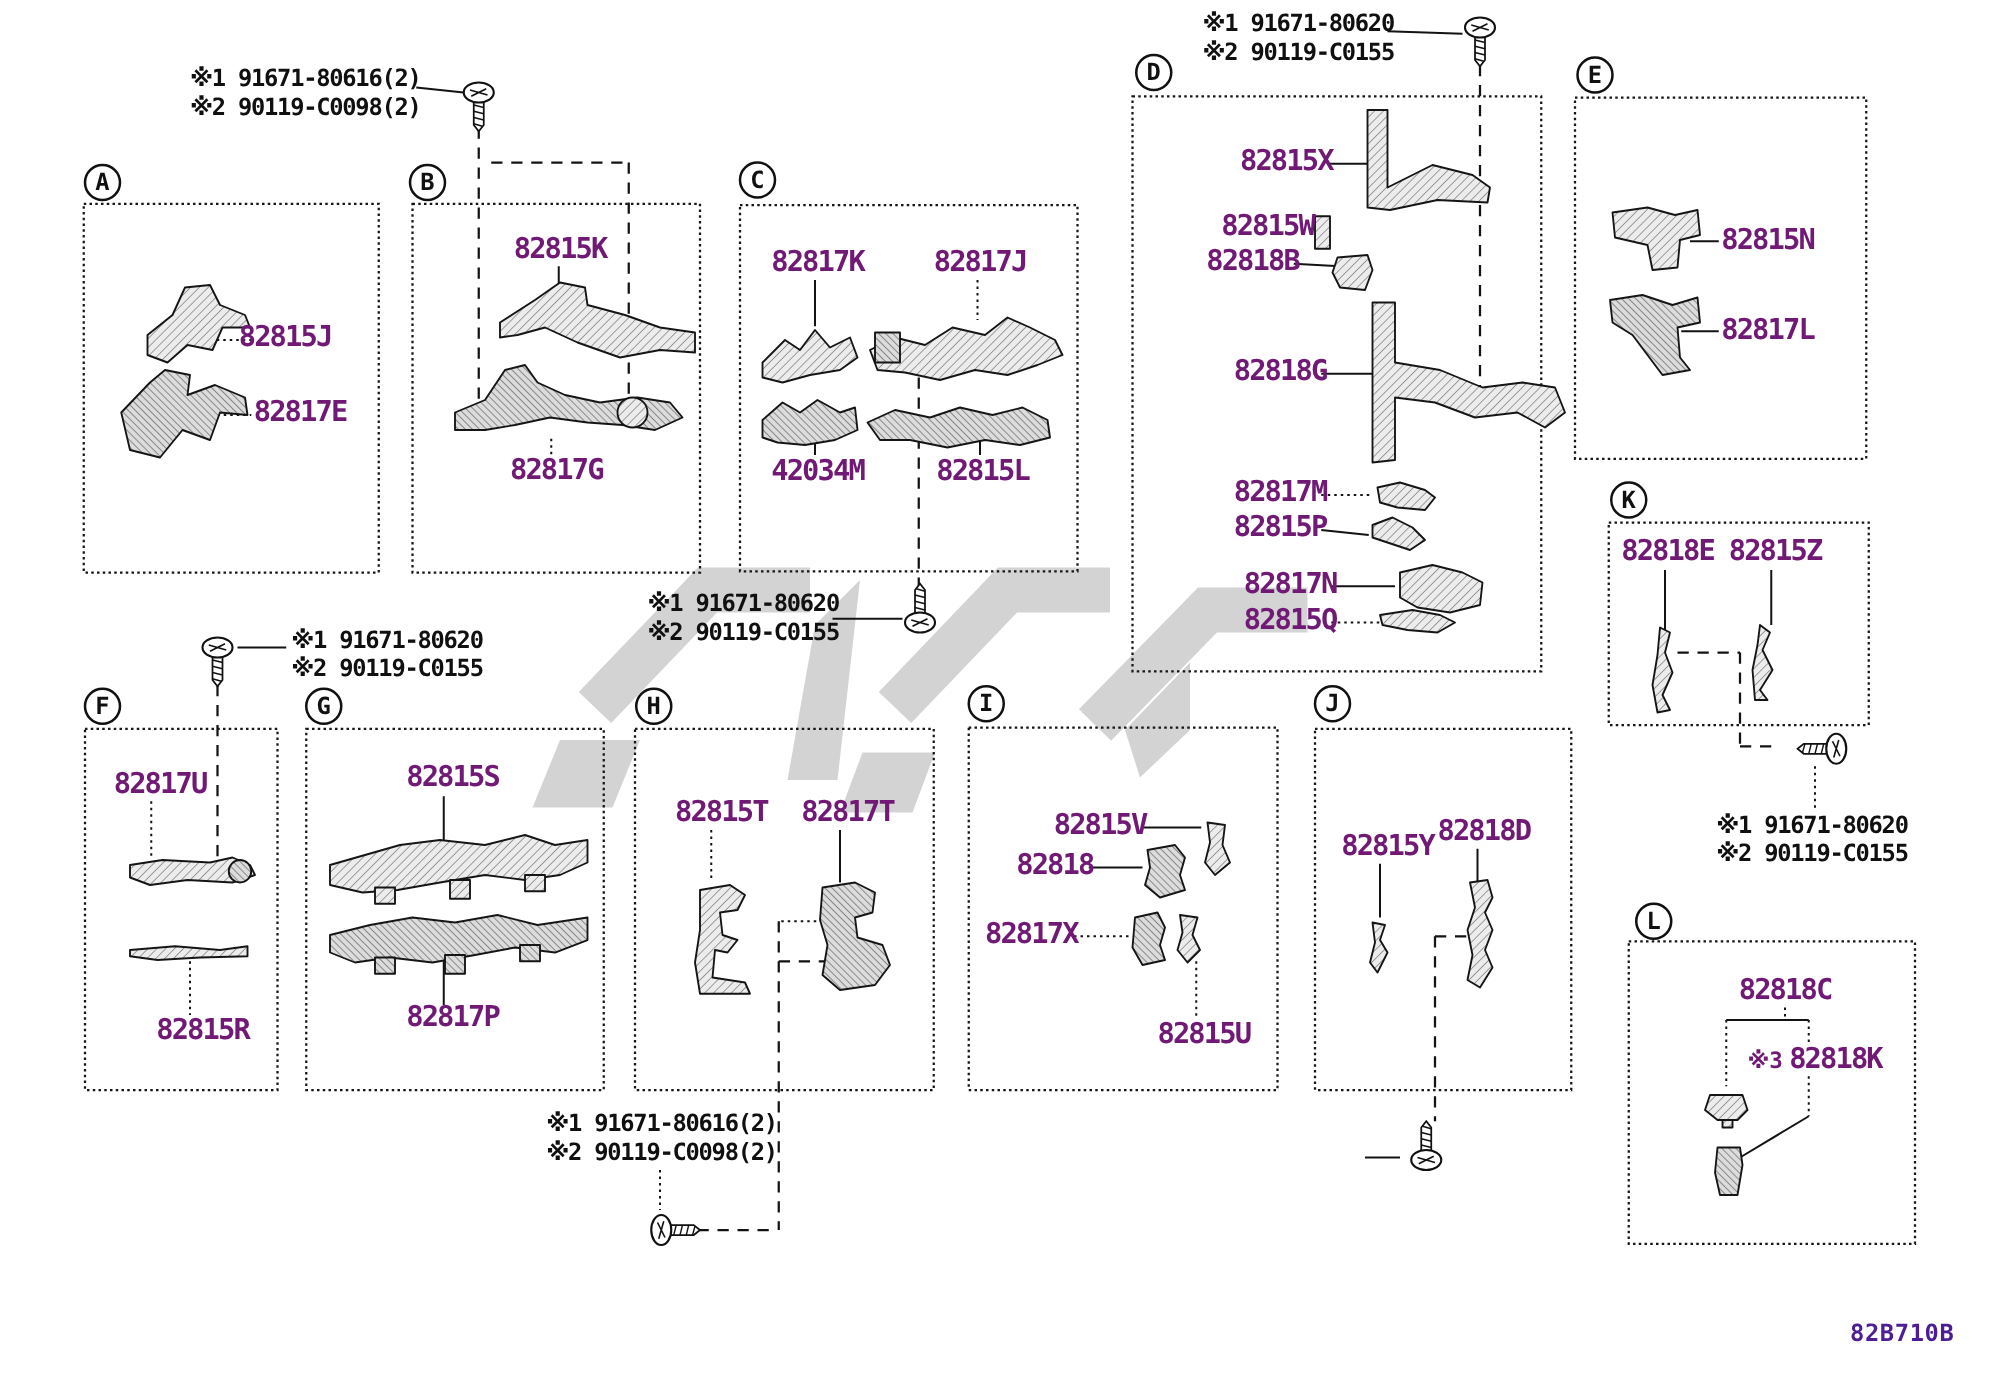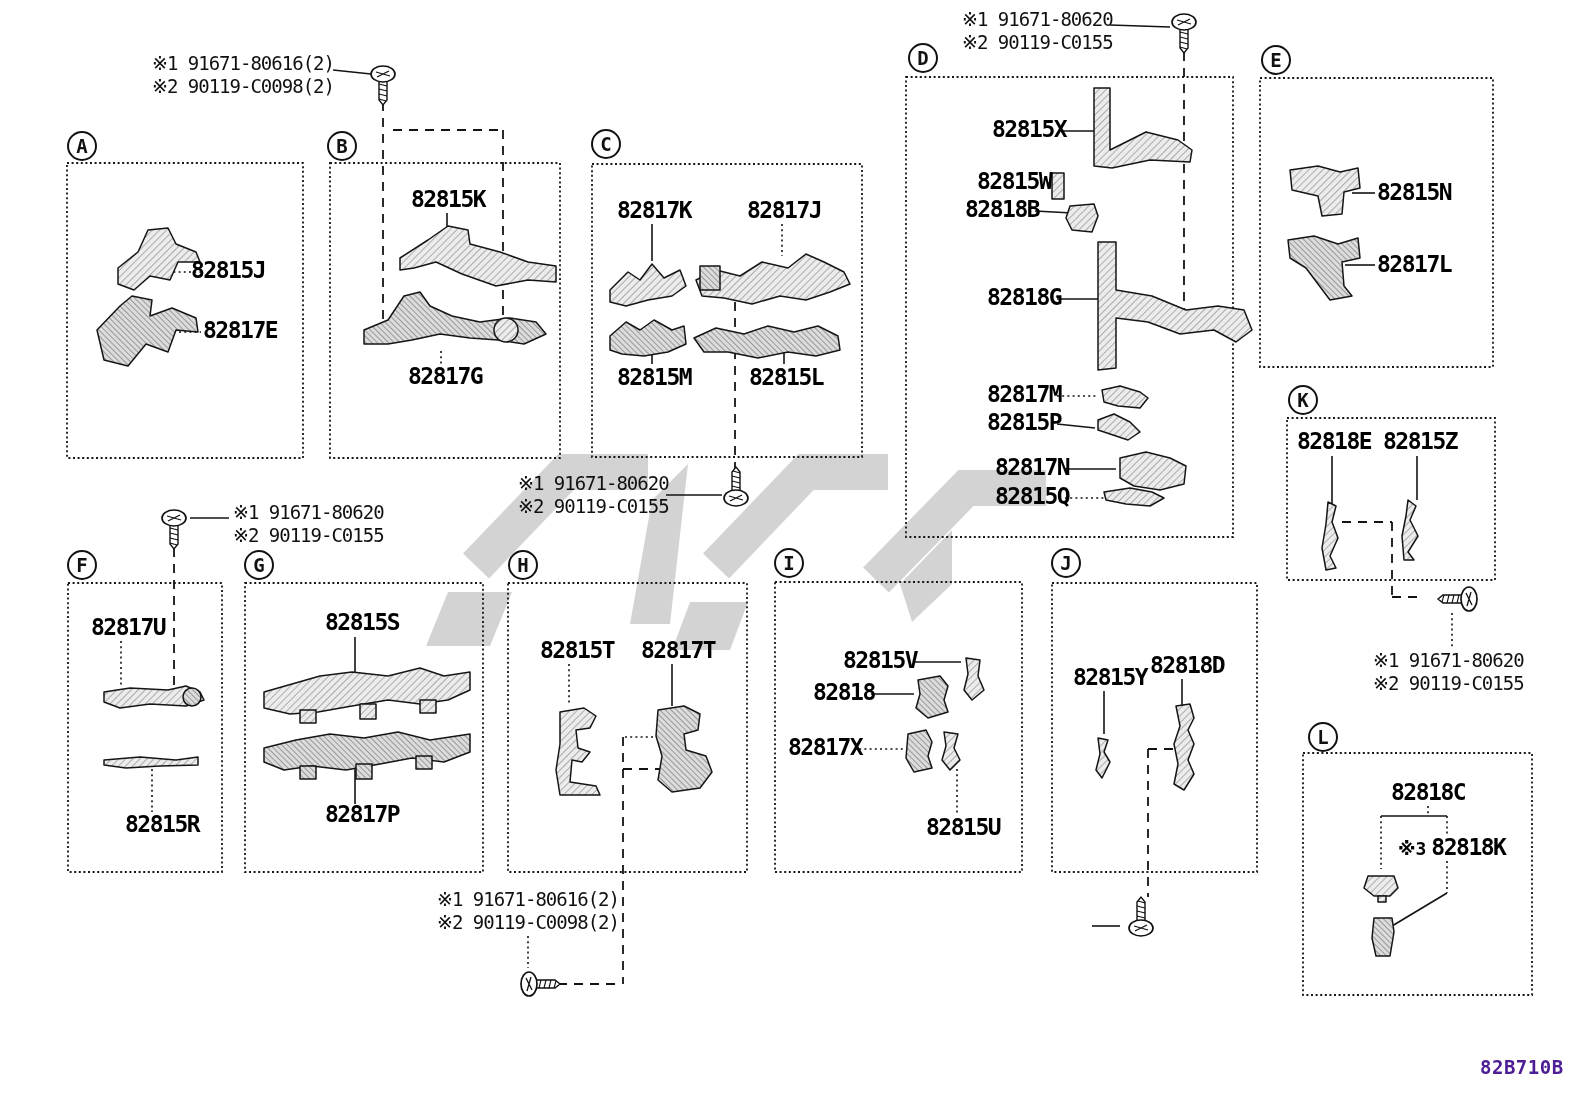--- a/index.html
+++ b/index.html
@@ -3,30 +3,30 @@
 <meta charset="utf-8">
 <style>
   html,body{margin:0;padding:0;background:#ffffff;}
   #stage{
     position:relative;width:1592px;height:1099px;background:#fff;overflow:hidden;
     font-family:"DejaVu Sans Mono","DejaVu Sans",monospace;
   }
   #art{position:absolute;left:0;top:0;}
   .lbl{
     position:absolute;font-weight:bold;font-size:23px;letter-spacing:-1.5px;
-    color:#000000;white-space:nowrap;line-height:23px;
+    color:#701a75;white-space:nowrap;line-height:23px;
   }
   .lbl .mark{font-size:18px;font-weight:bold;letter-spacing:0;margin-right:5px;}
   .badge{
     position:absolute;width:30px;height:30px;border:2px solid #111;border-radius:50%;
     display:flex;align-items:center;justify-content:center;
     font-size:19px;font-weight:bold;color:#111;background:#fff;box-sizing:border-box;
   }
   .note{
-    position:absolute;font-weight:normal;font-size:19px;letter-spacing:-1px;
+    position:absolute;font-weight:bold;font-size:19px;letter-spacing:-1px;
     color:#101010;line-height:23px;white-space:nowrap;
   }
   .legend{
     position:absolute;font-family:"DejaVu Sans",sans-serif;font-size:19px;
     color:#383838;line-height:23px;letter-spacing:0.5px;white-space:nowrap;
   }
   .code{
     position:absolute;font-size:19px;font-weight:bold;letter-spacing:0.5px;color:#4c1d95;
   }
 </style>
@@ -221,21 +221,21 @@
   <div class="badge" style="left:774px;top:548px">I</div>
   <div class="badge" style="left:1051px;top:548px">J</div>
   <div class="badge" style="left:1308px;top:722px">L</div>
 
   <div class="lbl" style="left:191px;top:259px">82815J</div>
   <div class="lbl" style="left:203px;top:319px">82817E</div>
   <div class="lbl" style="left:411px;top:188px">82815K</div>
   <div class="lbl" style="left:408px;top:365px">82817G</div>
   <div class="lbl" style="left:617px;top:199px">82817K</div>
   <div class="lbl" style="left:747px;top:199px">82817J</div>
-  <div class="lbl" style="left:617px;top:366px">82815M</div>
+  <div class="lbl" style="left:617px;top:366px">42034M</div>
   <div class="lbl" style="left:749px;top:366px">82815L</div>
   <div class="lbl" style="left:992px;top:118px">82815X</div>
   <div class="lbl" style="left:977px;top:170px">82815W</div>
   <div class="lbl" style="left:965px;top:198px">82818B</div>
   <div class="lbl" style="left:987px;top:286px">82818G</div>
   <div class="lbl" style="left:987px;top:383px">82817M</div>
   <div class="lbl" style="left:987px;top:411px">82815P</div>
   <div class="lbl" style="left:995px;top:456px">82817N</div>
   <div class="lbl" style="left:995px;top:485px">82815Q</div>
   <div class="lbl" style="left:1377px;top:181px">82815N</div>

